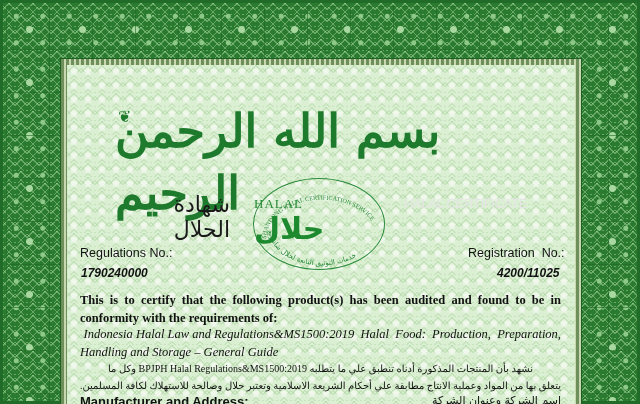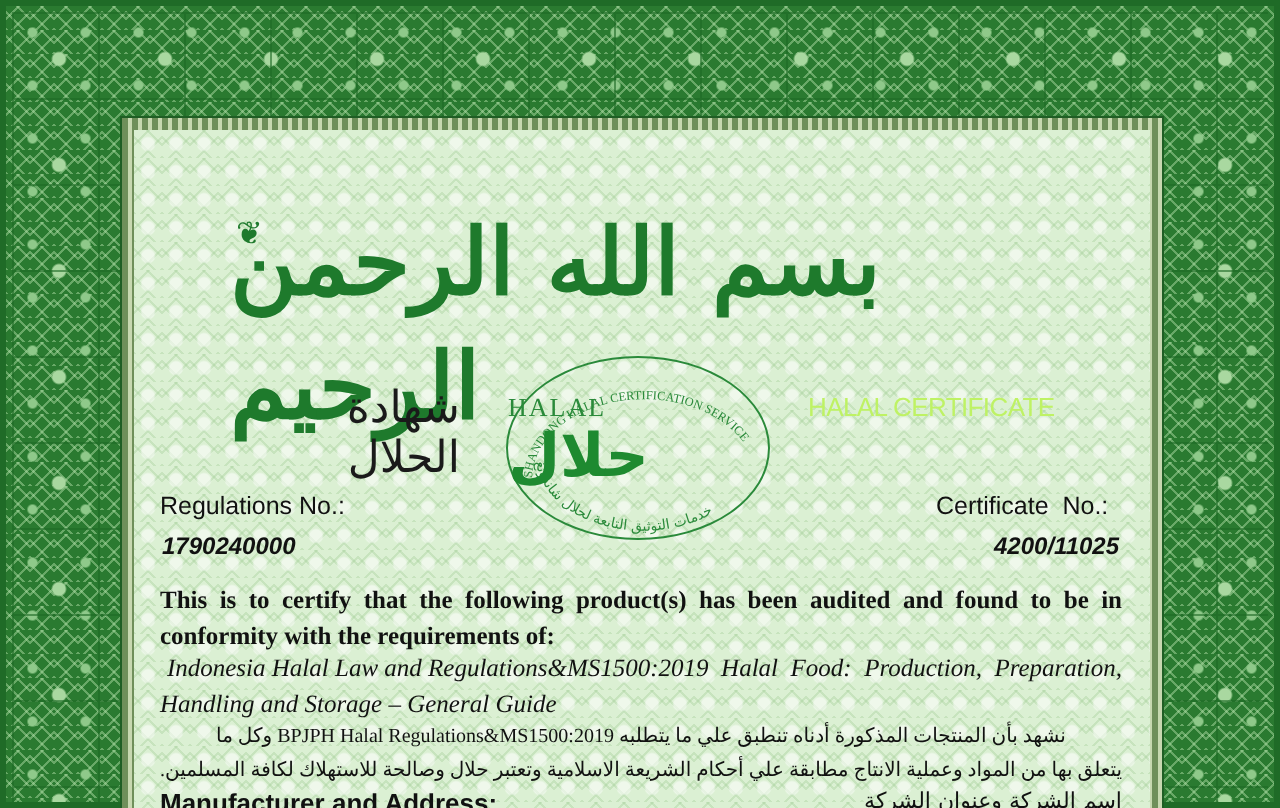--- a/index.html
+++ b/index.html
@@ -51,21 +51,21 @@
   .ornament {
     position: absolute; left: 118px; top: 107px; font-size: 16px; color: #1e7a2c;
     font-family: "DejaVu Sans", sans-serif;
   }
   .title-ar {
     position: absolute; left: 120px; top: 192px; width: 110px; text-align: right;
     font-family: "DejaVu Sans", sans-serif; font-size: 22px; color: #1a1a1a; direction: rtl;
   }
   .title-en {
     position: absolute; left: 404px; top: 196px;
-    font-family: "Liberation Sans", sans-serif; font-size: 13px; color: #bef264; letter-spacing: -0.3px;
+    font-family: "Liberation Sans", sans-serif; font-size: 13px; color: #e5e5e5; letter-spacing: -0.3px;
   }
   .seal {
     position: absolute; left: 253px; top: 178px; width: 132px; height: 92px;
     border: 1.5px solid #2a8a3a; border-radius: 50%; box-sizing: border-box;
   }
   .seal svg { position: absolute; left: 0; top: 0; }
   .seal-halal {
     position: absolute; left: 0; right: 16px; top: 17px; text-align: left;
     font-family: "Liberation Serif", serif; font-size: 13px; color: #2a8a3a; letter-spacing: 1px;
   }
@@ -136,21 +136,21 @@
       <textPath href="#arcBot" id="seal-bot-text">خدمات التوثيق التابعة لحلال شاندونغ</textPath>
     </text>
   </svg>
   <div class="seal-halal">HALAL</div>
   <div class="seal-ar">حلال</div>
 </div>
 
 <div class="label" style="left:80px; top:246px;">Regulations No.:</div>
 <div class="value" style="left:81px; top:266px;">1790240000</div>
 
-<div class="label" style="left:468px; top:246px; white-space:pre;">Certificate  No.:</div>
+<div class="label" style="left:468px; top:246px; white-space:pre;">Registration  No.:</div>
 <div class="value" style="left:497px; top:266px;">4200/11025</div>
 
 <div class="body-bold">This is to certify that the following product(s) has been audited and found to be in conformity with the requirements of:</div>
 <div class="body-ital" style="white-space:pre; text-align:right;">Indonesia Halal Law and Regulations&amp;MS1500:2019  Halal  Food:  Production,  Preparation,</div>
 <div class="body-ital2">Handling and Storage – General Guide</div>
 
 <div class="ar-line" style="top:362px;">نشهد بأن المنتجات المذكورة أدناه تنطبق علي ما يتطلبه BPJPH Halal Regulations&amp;MS1500:2019 وكل ما</div>
 <div class="ar-line" style="top:379px;">يتعلق بها من المواد وعملية الانتاج مطابقة علي أحكام الشريعة الاسلامية وتعتبر حلال وصالحة للاستهلاك لكافة المسلمين.</div>
 
 <div class="manu-en">Manufacturer and Address:</div>

